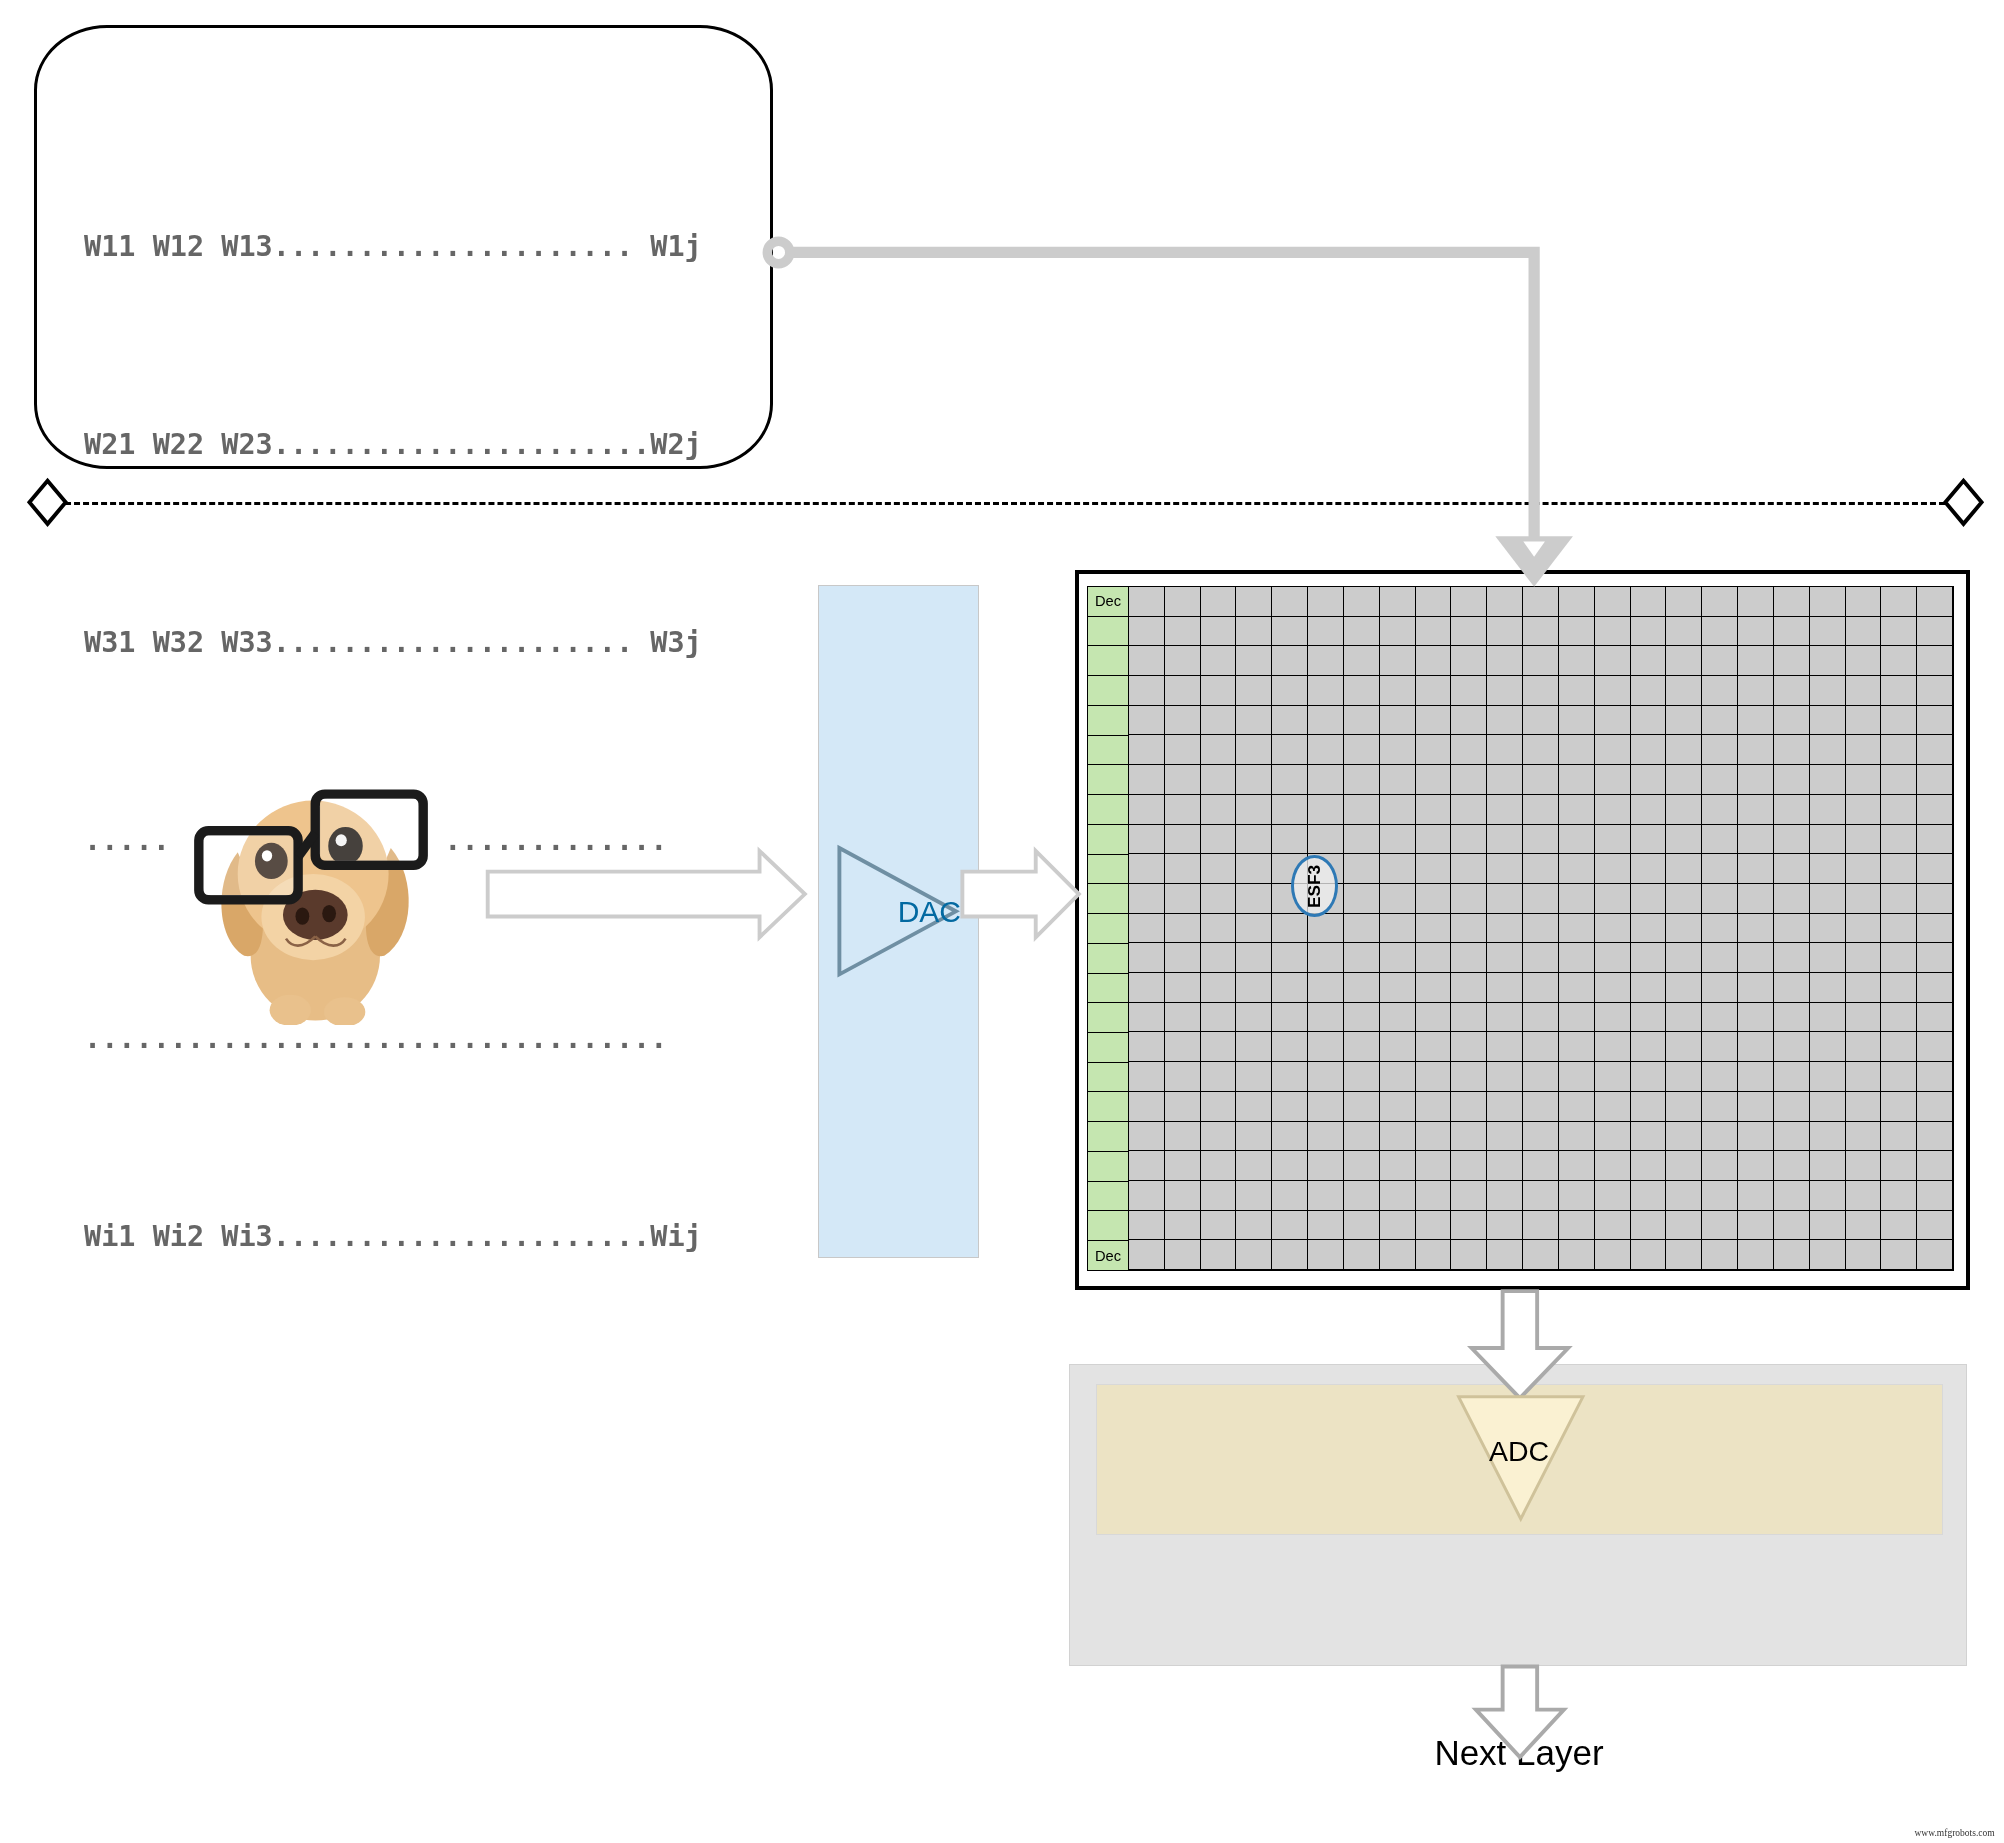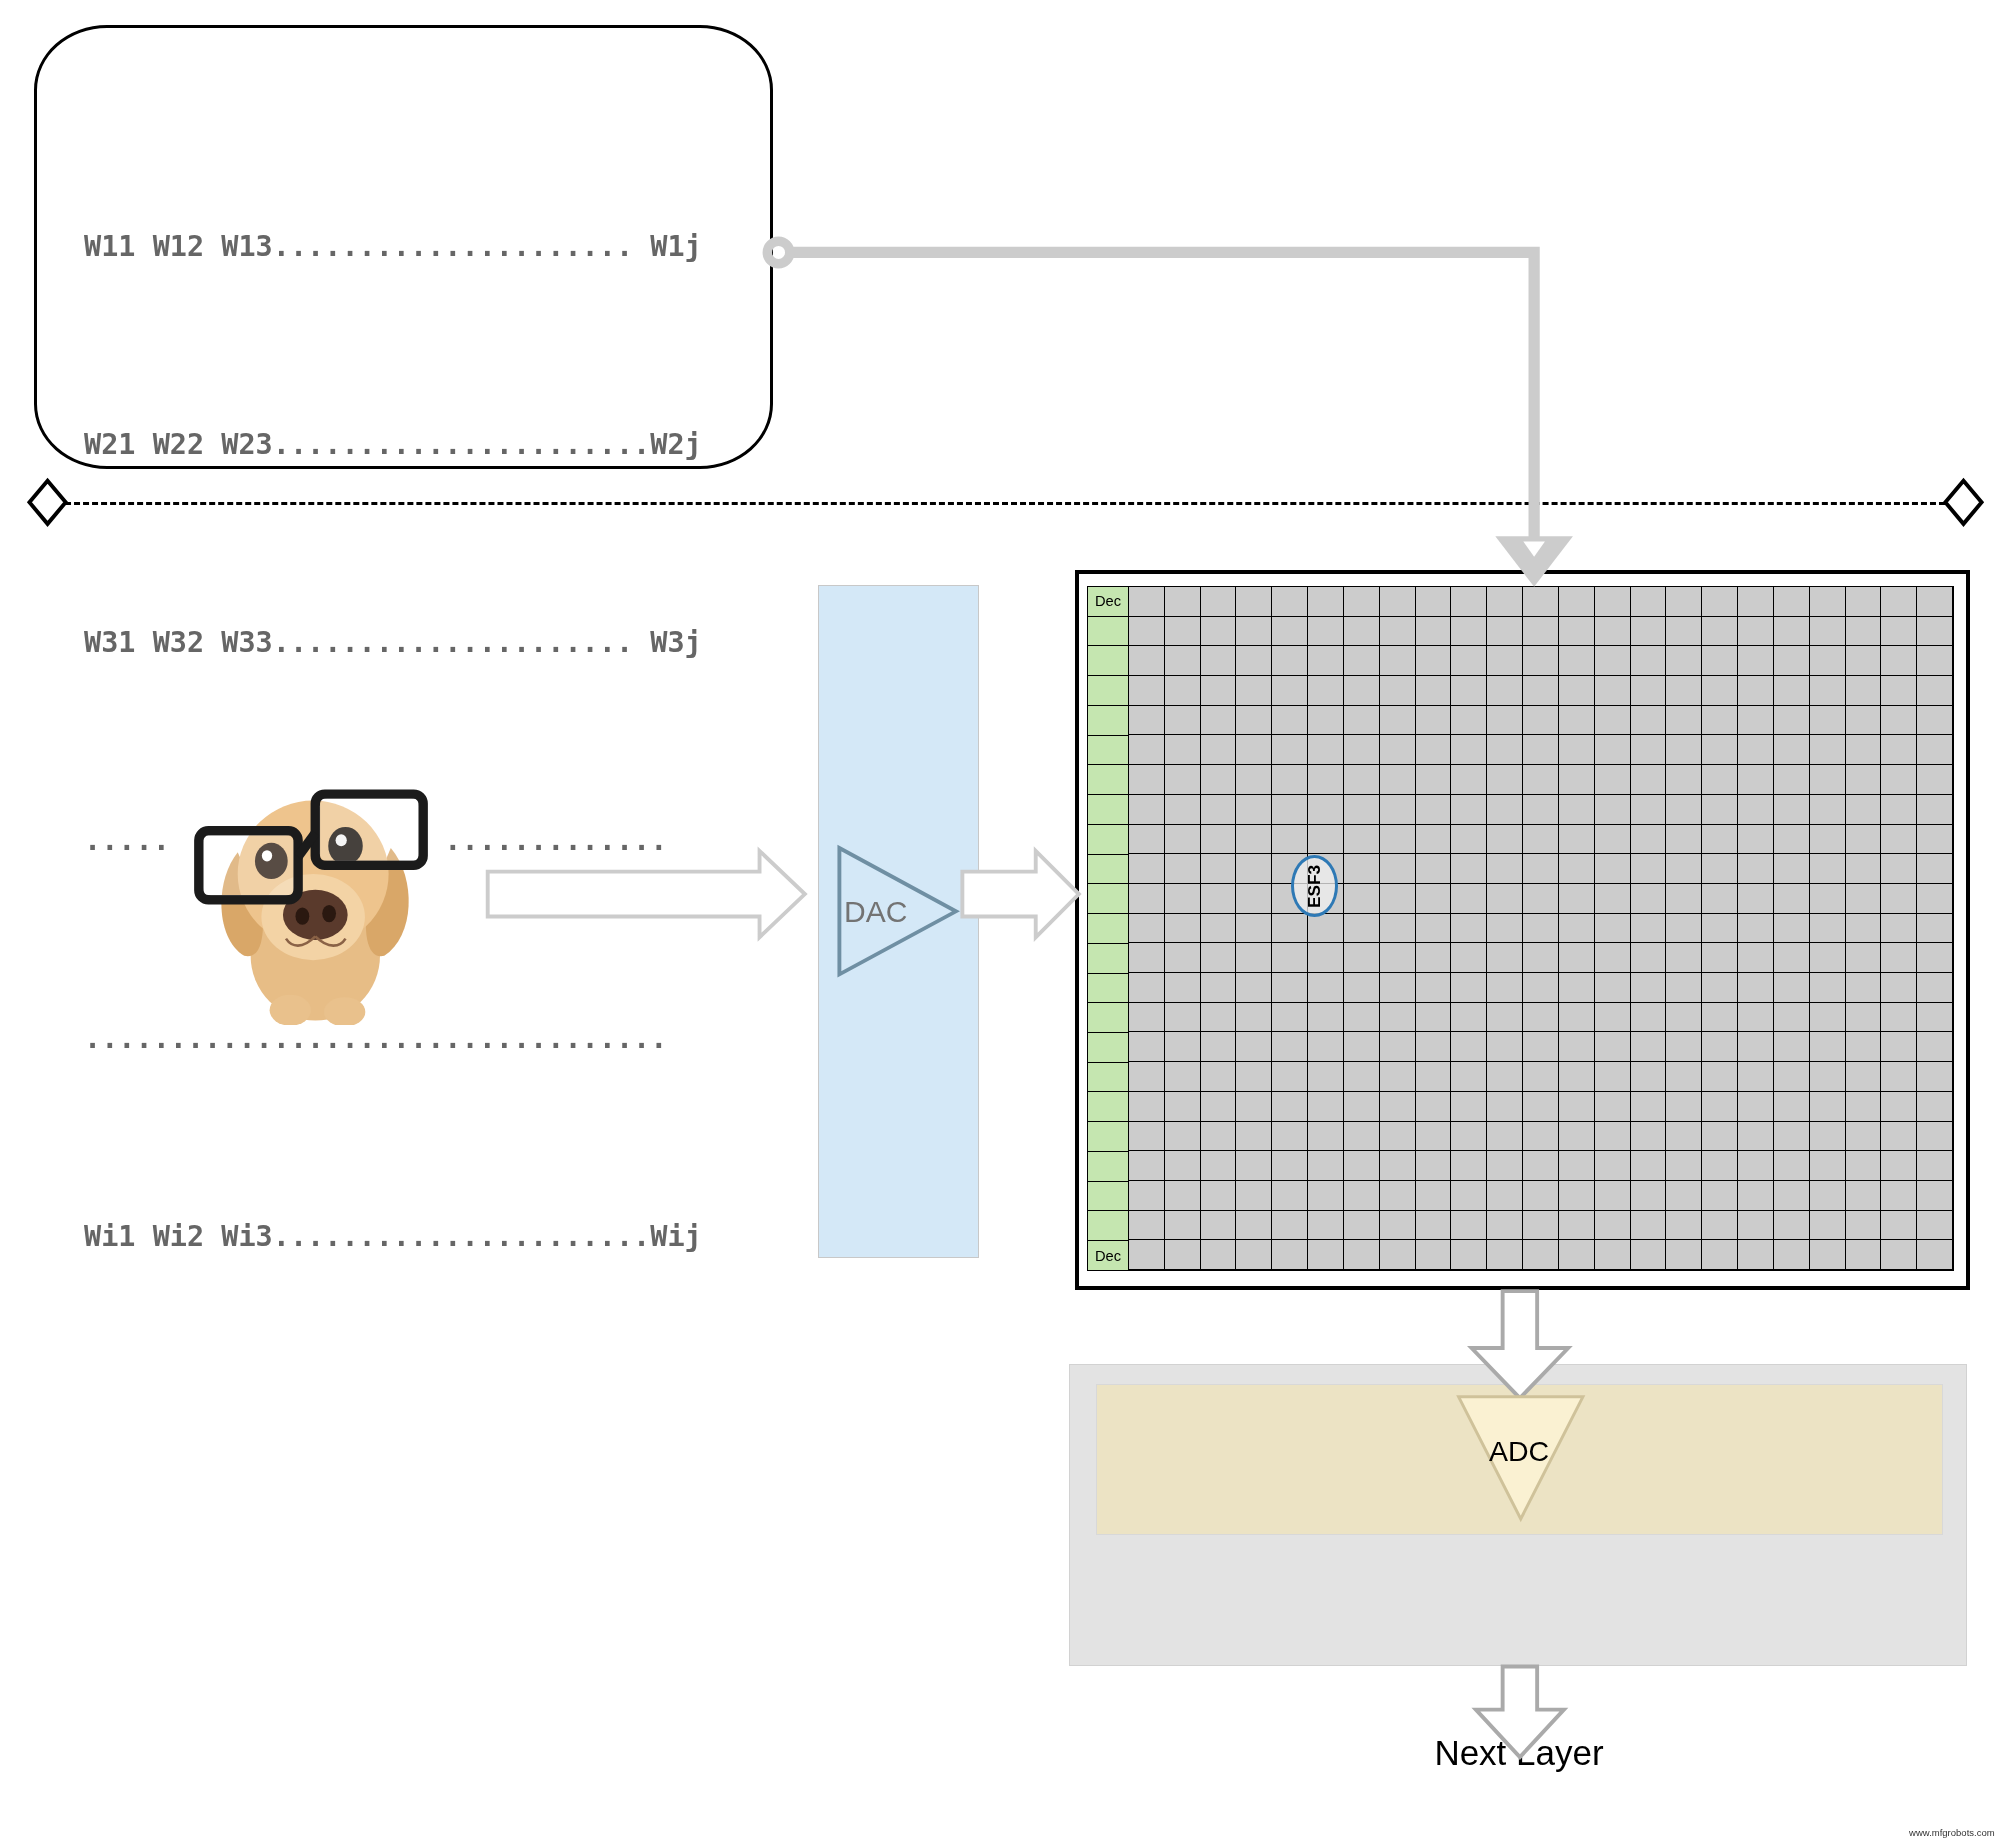--- a/index.html
+++ b/index.html
@@ -86,23 +86,23 @@
     height: 673px;
     background: #d4e8f7;
     border: 1.3px solid #c8c8c8;
     box-sizing: border-box;
   }
   #dac-label {
     position: absolute;
     left: 844px;
     top: 895px;
     width: 117px;
-    text-align: left;
+    text-align: right;
     font-size: 30px;
-    color: #737373;
+    color: #0369a1;
     z-index: 5;
   }
 
   
   #array-box {
     position: absolute;
     left: 1075px;
     top: 570px;
     width: 895px;
     height: 720px;
@@ -224,21 +224,21 @@
     text-align: center;
     font-size: 35px;
     color: #000000;
   }
 
   
   #watermark {
     position: absolute;
     right: 10.4px;
     bottom: 5.2px;
-    font-family: Liberation Sans, sans-serif;
+    font-family: Liberation Serif, serif;
     font-size: 9.5px;
     color: #333333;
   }
 
   
   #overlay {
     position: absolute;
     left: 0; top: 0;
     width: 2005px;
     height: 1843px;

